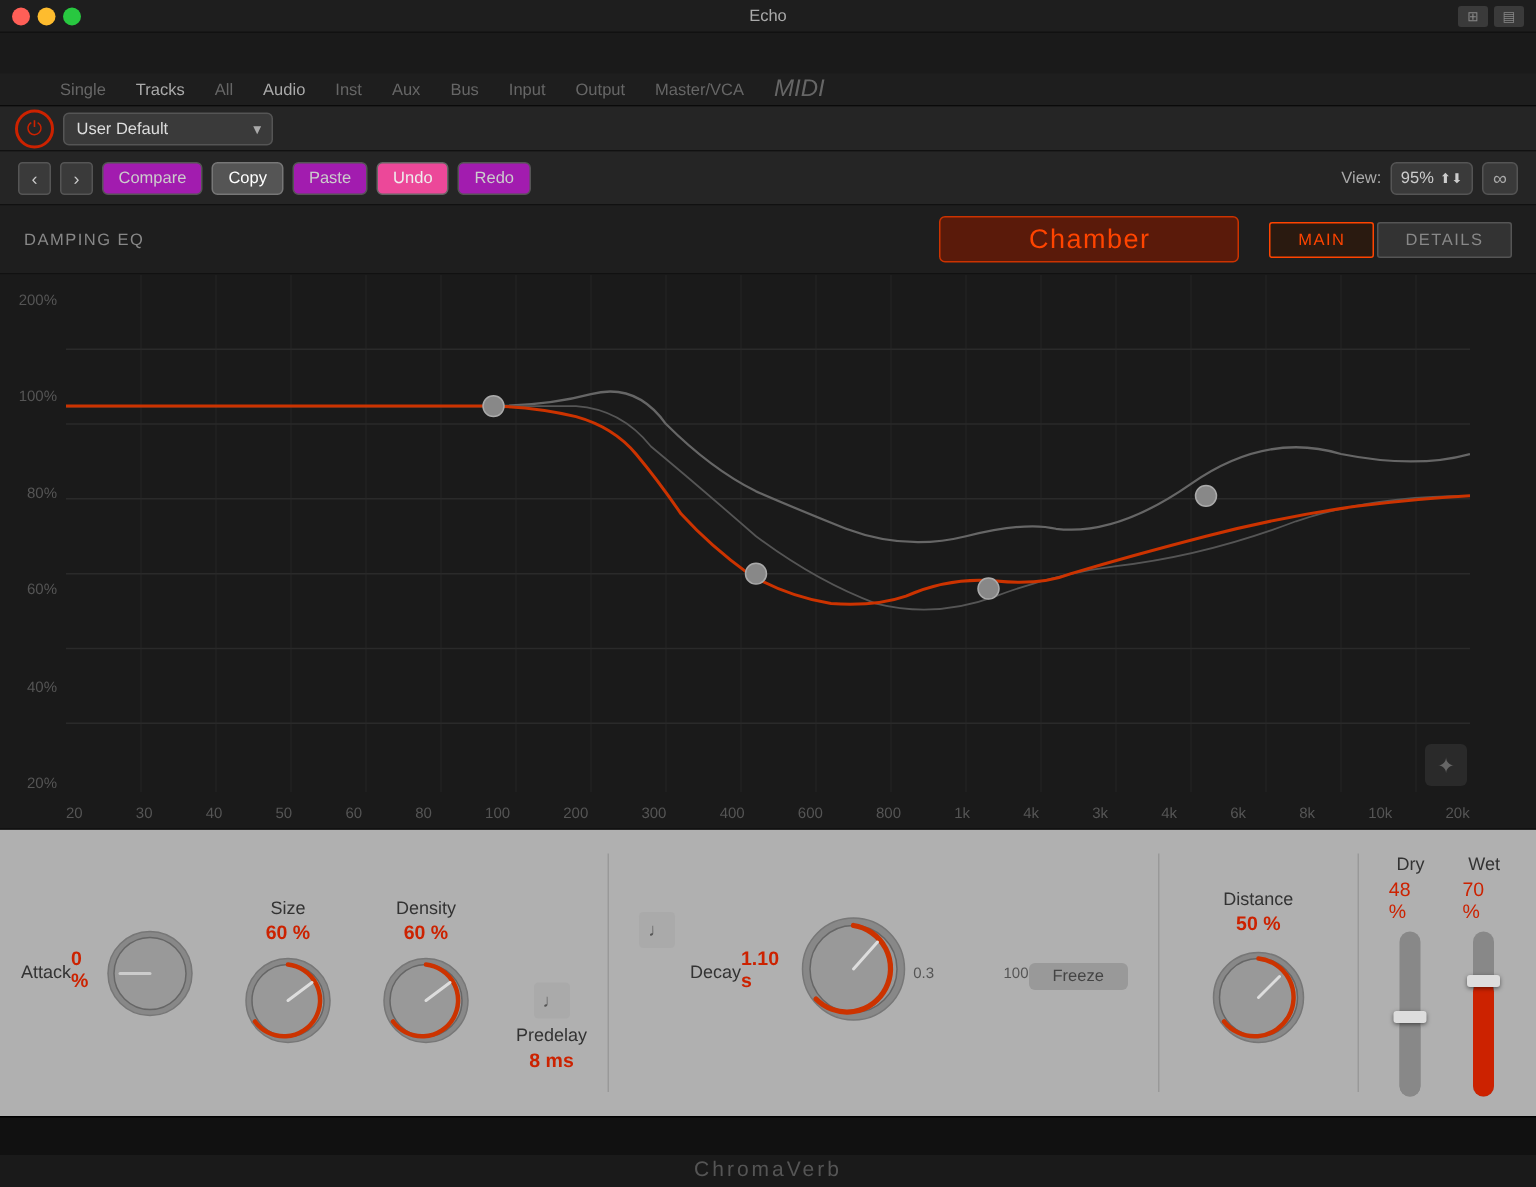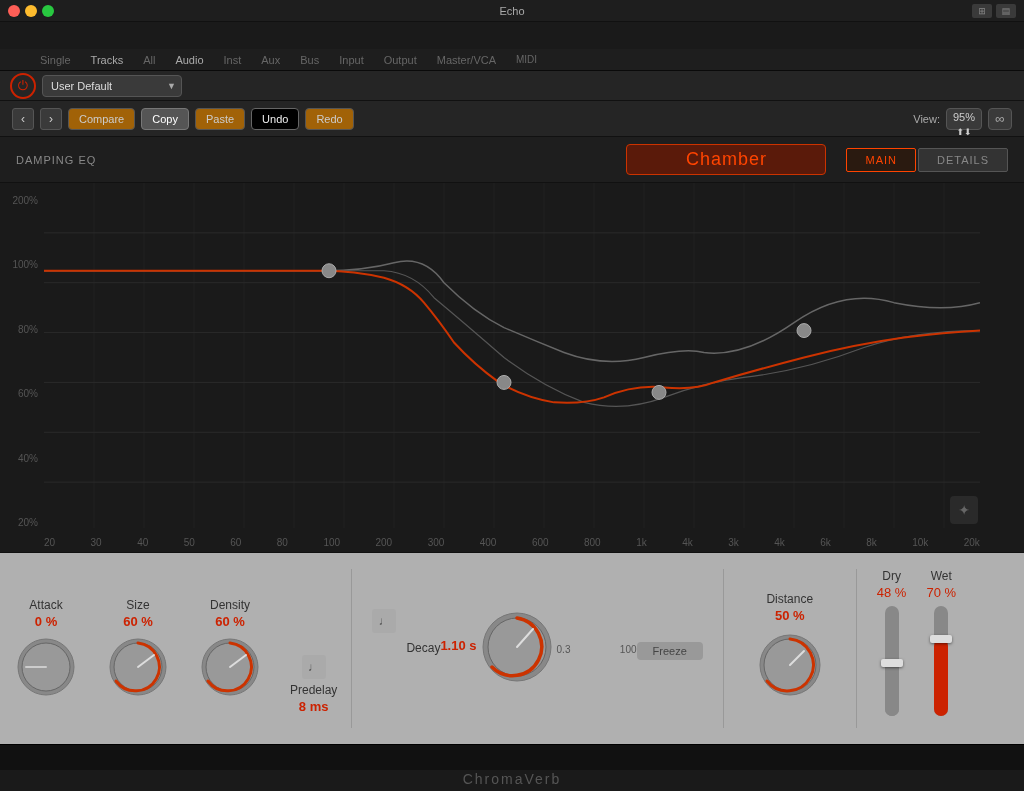--- a/index.html
+++ b/index.html
@@ -40,52 +40,51 @@
       border: 1px solid #555;
       border-radius: 3px;
       color: #ccc;
       font-size: 12px;
       width: 22px;
       height: 22px;
       cursor: pointer;
       display: flex; align-items: center; justify-content: center;
     }
     .tb-btn {
-      background: #a16207;
+      background: #a21caf;
       border: 1px solid #555;
       border-radius: 4px;
       color: #ccc;
       font-size: 11px;
       padding: 2px 10px;
       height: 22px;
       cursor: pointer;
     }
     .tb-btn.active {
       background: #555;
       border-color: #777;
       color: #fff;
     }
     .tb-btn.undo-btn {
-      background: #000000;
+      background: #ec4899;
       color: #eee;
       border-color: #666;
     }
     .spacer { flex: 1; }
     .view-label { font-size: 11px; color: #aaa; }
     .view-pct {
       background: #3a3a3a;
       border: 1px solid #555;
       border-radius: 4px;
       color: #ccc;
       font-size: 11px;
       padding: 2px 6px;
       height: 22px;
       display: flex; align-items: center; gap: 4px;
       cursor: pointer;
-      flex-direction: column;
     }
     .link-btn {
       width: 24px; height: 22px;
       background: #3a3a3a;
       border: 1px solid #555;
       border-radius: 4px;
       display: flex; align-items: center; justify-content: center;
       cursor: pointer;
       font-size: 13px;
       color: #aaa;
@@ -362,21 +361,21 @@
   <span style="font-size:11px; color:#666; cursor:pointer;">Single</span>
   <span style="font-size:11px; color:#aaa; cursor:pointer;">Tracks</span>
   <span style="font-size:11px; color:#666; cursor:pointer;">All</span>
   <span style="font-size:11px; color:#aaa; cursor:pointer;">Audio</span>
   <span style="font-size:11px; color:#666; cursor:pointer;">Inst</span>
   <span style="font-size:11px; color:#666; cursor:pointer;">Aux</span>
   <span style="font-size:11px; color:#666; cursor:pointer;">Bus</span>
   <span style="font-size:11px; color:#666; cursor:pointer;">Input</span>
   <span style="font-size:11px; color:#666; cursor:pointer;">Output</span>
   <span style="font-size:11px; color:#666; cursor:pointer;">Master/VCA</span>
-  <span style="font-size:10px; color:#666; cursor:pointer;">MIDI</span>
+  <span style="font-size:16px; color:#666; cursor:pointer;font-style:italic;">MIDI</span>
 </div>
 
 <div style="background:#252525; height:30px; display:flex; align-items:center; padding:0 10px; gap:6px; border-bottom:1px solid #111;">
   <div style="width:26px;height:26px;border-radius:50%;border:2px solid #cc2200;display:flex;align-items:center;justify-content:center;cursor:pointer;color:#cc2200;font-size:13px;">⏻</div>
   <div style="position:relative; display:flex; align-items:center;">
     <select class="preset-select">
       <option>User Default</option>
     </select>
     <span style="position:absolute;right:6px;font-size:9px;color:#aaa;pointer-events:none;">▼</span>
   </div>
@@ -483,21 +482,21 @@
     <span>8k</span>
     <span>10k</span>
     <span>20k</span>
   </div>
 
   <div class="viz-icon">✦</div>
 </div>
 
 <div class="controls-area">
 
-  <div style="display:flex; flex-direction:column; align-items:center; justify-content:center; padding: 0 14px;">
+  <div style="display:flex; flex-direction:row; align-items:center; justify-content:center; padding: 0 14px;">
     <span class="knob-label">Attack</span>
     <span class="knob-value">0 %</span>
     <div class="knob-canvas">
       <svg width="64" height="64" viewBox="0 0 64 64">
         <circle cx="32" cy="32" r="28" fill="#888" stroke="#777" stroke-width="1"></circle>
         <circle cx="32" cy="32" r="24" fill="#999" stroke="#666" stroke-width="1"></circle>
         <line x1="32" y1="32" x2="32" y2="12" stroke="#ccc" stroke-width="2" stroke-linecap="round" transform="rotate(-90, 32, 32)"></line>
       </svg>
     </div>
   </div>

